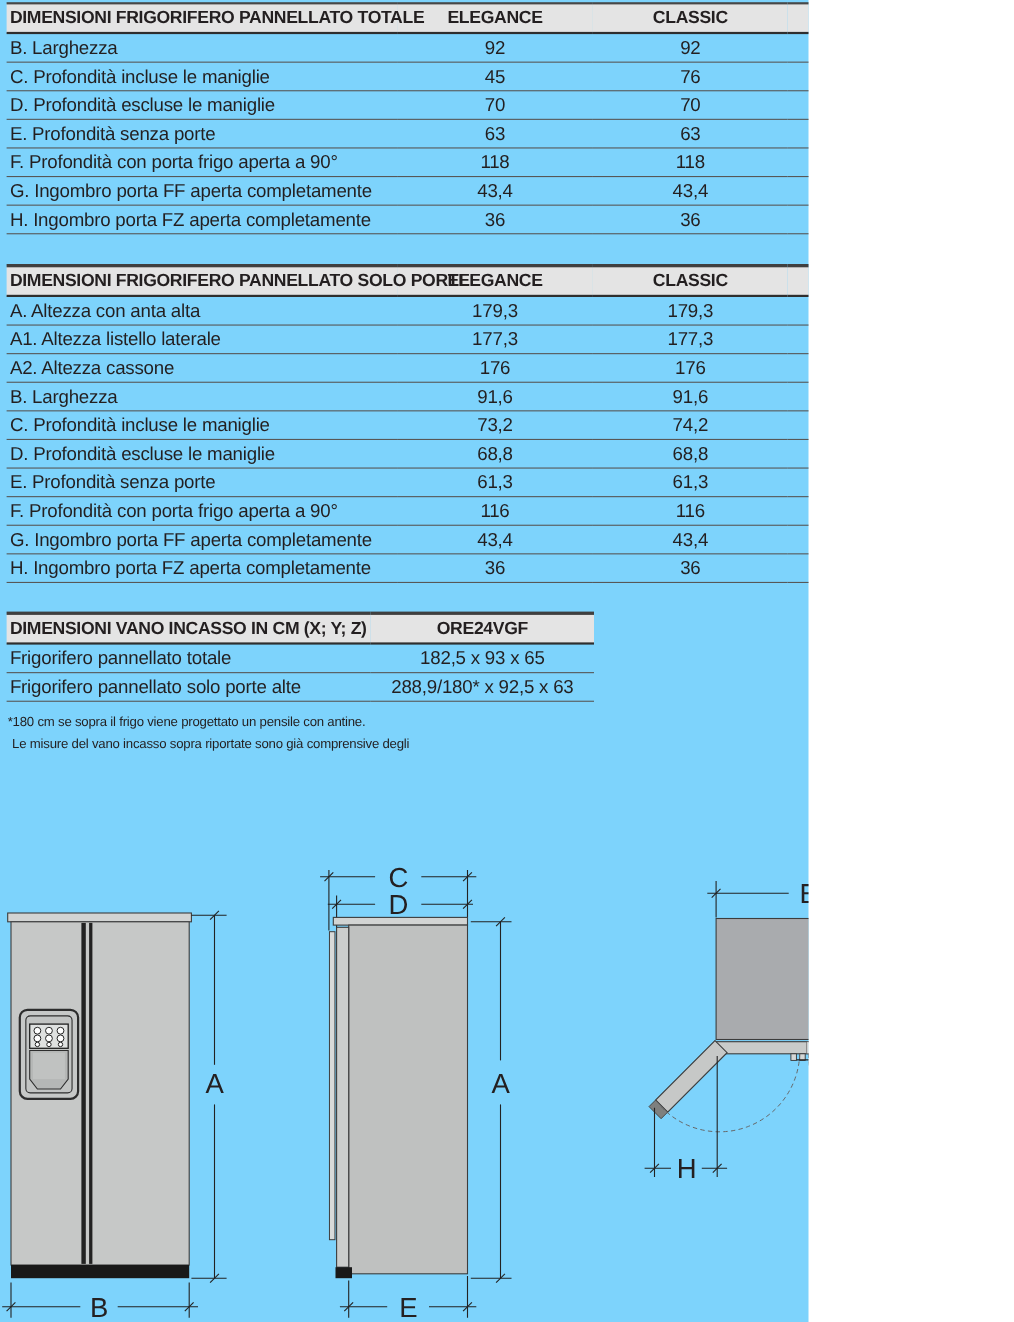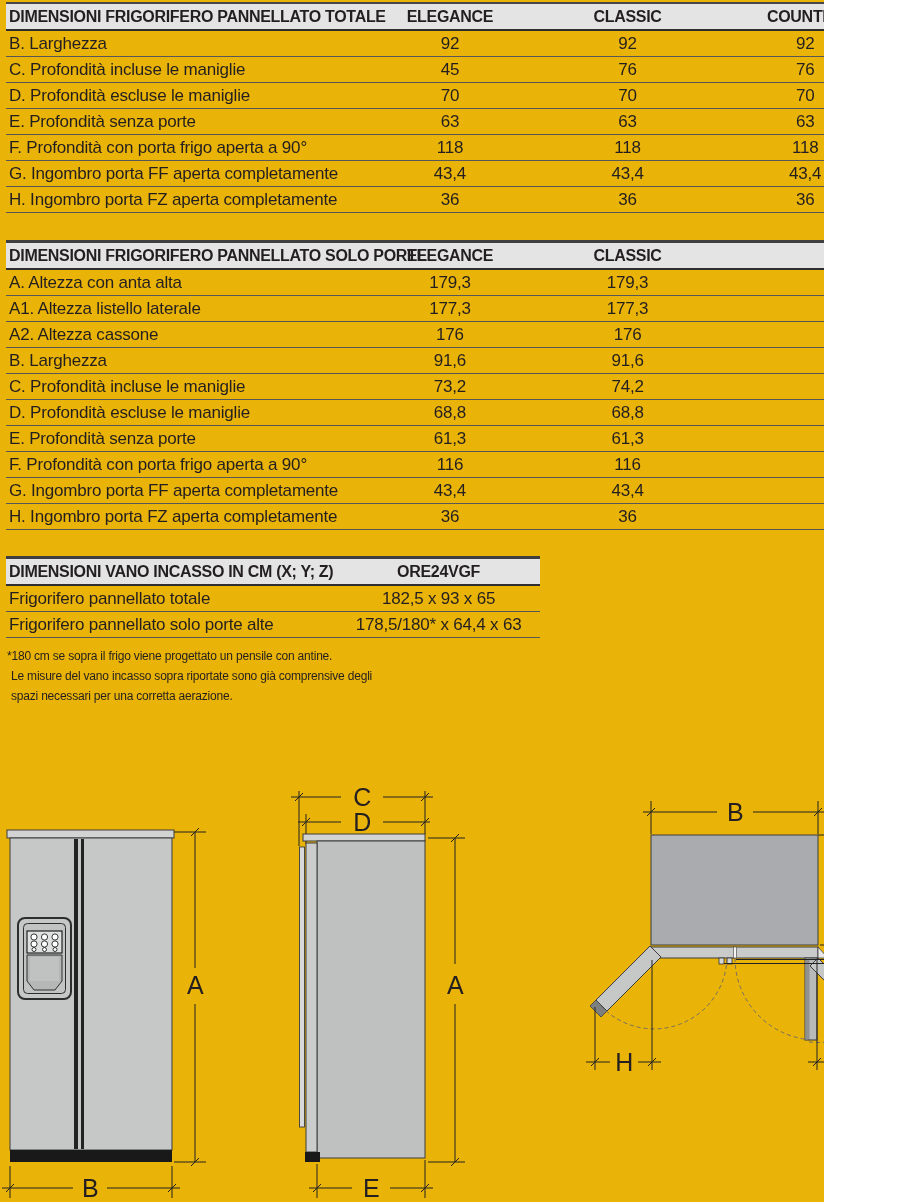--- a/index.html
+++ b/index.html
@@ -1,17 +1,17 @@
 <!DOCTYPE html>
 <html><head>
 <meta charset="utf-8">
 <style>
   html,body{margin:0;padding:0;background:#fff;}
   .page{
-    position:relative;width:824px;height:1202px;background:#eab308;
+    position:relative;width:735px;height:1202px;background:#7dd3fc;
     font-family:"Liberation Sans",sans-serif;color:#231f20;overflow:hidden;
     letter-spacing:-0.2px;
   }
   .tbl{position:absolute;left:6px;width:888px;}
   .tbl.t1{top:2px;}
   .tbl.t2{top:240px;}
   .tbl.t3{top:556px;width:534px;}
   table{width:100%;border-collapse:collapse;table-layout:fixed;}
   .t1 table{border-top:2px solid #474747;}
   .t2 table,.t3 table{border-top:3px solid #3f3f3f;}
@@ -201,30 +201,29 @@
             <th>ORE24VGF</th>
           </tr>
         </thead>
         <tbody>
           <tr>
             <td class="lbl">Frigorifero pannellato totale</td>
             <td>182,5 x 93 x 65</td>
           </tr>
           <tr>
             <td class="lbl">Frigorifero pannellato solo porte alte</td>
-            <td>178,5/180* x 64,4 x 63</td>
+            <td>288,9/180* x 92,5 x 63</td>
           </tr>
         </tbody>
       </table>
   </section>
 
   <div class="footnotes">
     <p>*180 cm se sopra il frigo viene progettato un pensile con antine.</p>
     <p class="ind">Le misure del vano incasso sopra riportate sono già comprensive degli</p>
-    <p class="ind">spazi necessari per una corretta aerazione.</p>
   </div>
 
   <svg class="diag" style="left:0;top:820px" width="240" height="382" viewBox="0 820 240 382">
     <g>
       <rect x="7" y="830" width="167" height="8" fill="#d2d4d3" class="edge"></rect>
       <rect x="10" y="838" width="162" height="312" fill="#c6c8c7" class="edge"></rect>
       <rect x="74" y="839" width="4" height="310" fill="#222"></rect>
       <rect x="81" y="839" width="3" height="310" fill="#222"></rect>
       <g>
         <rect x="18" y="918" width="53" height="81" rx="7" fill="#c6c8c7" stroke="#2d2d2d" stroke-width="2"></rect>

